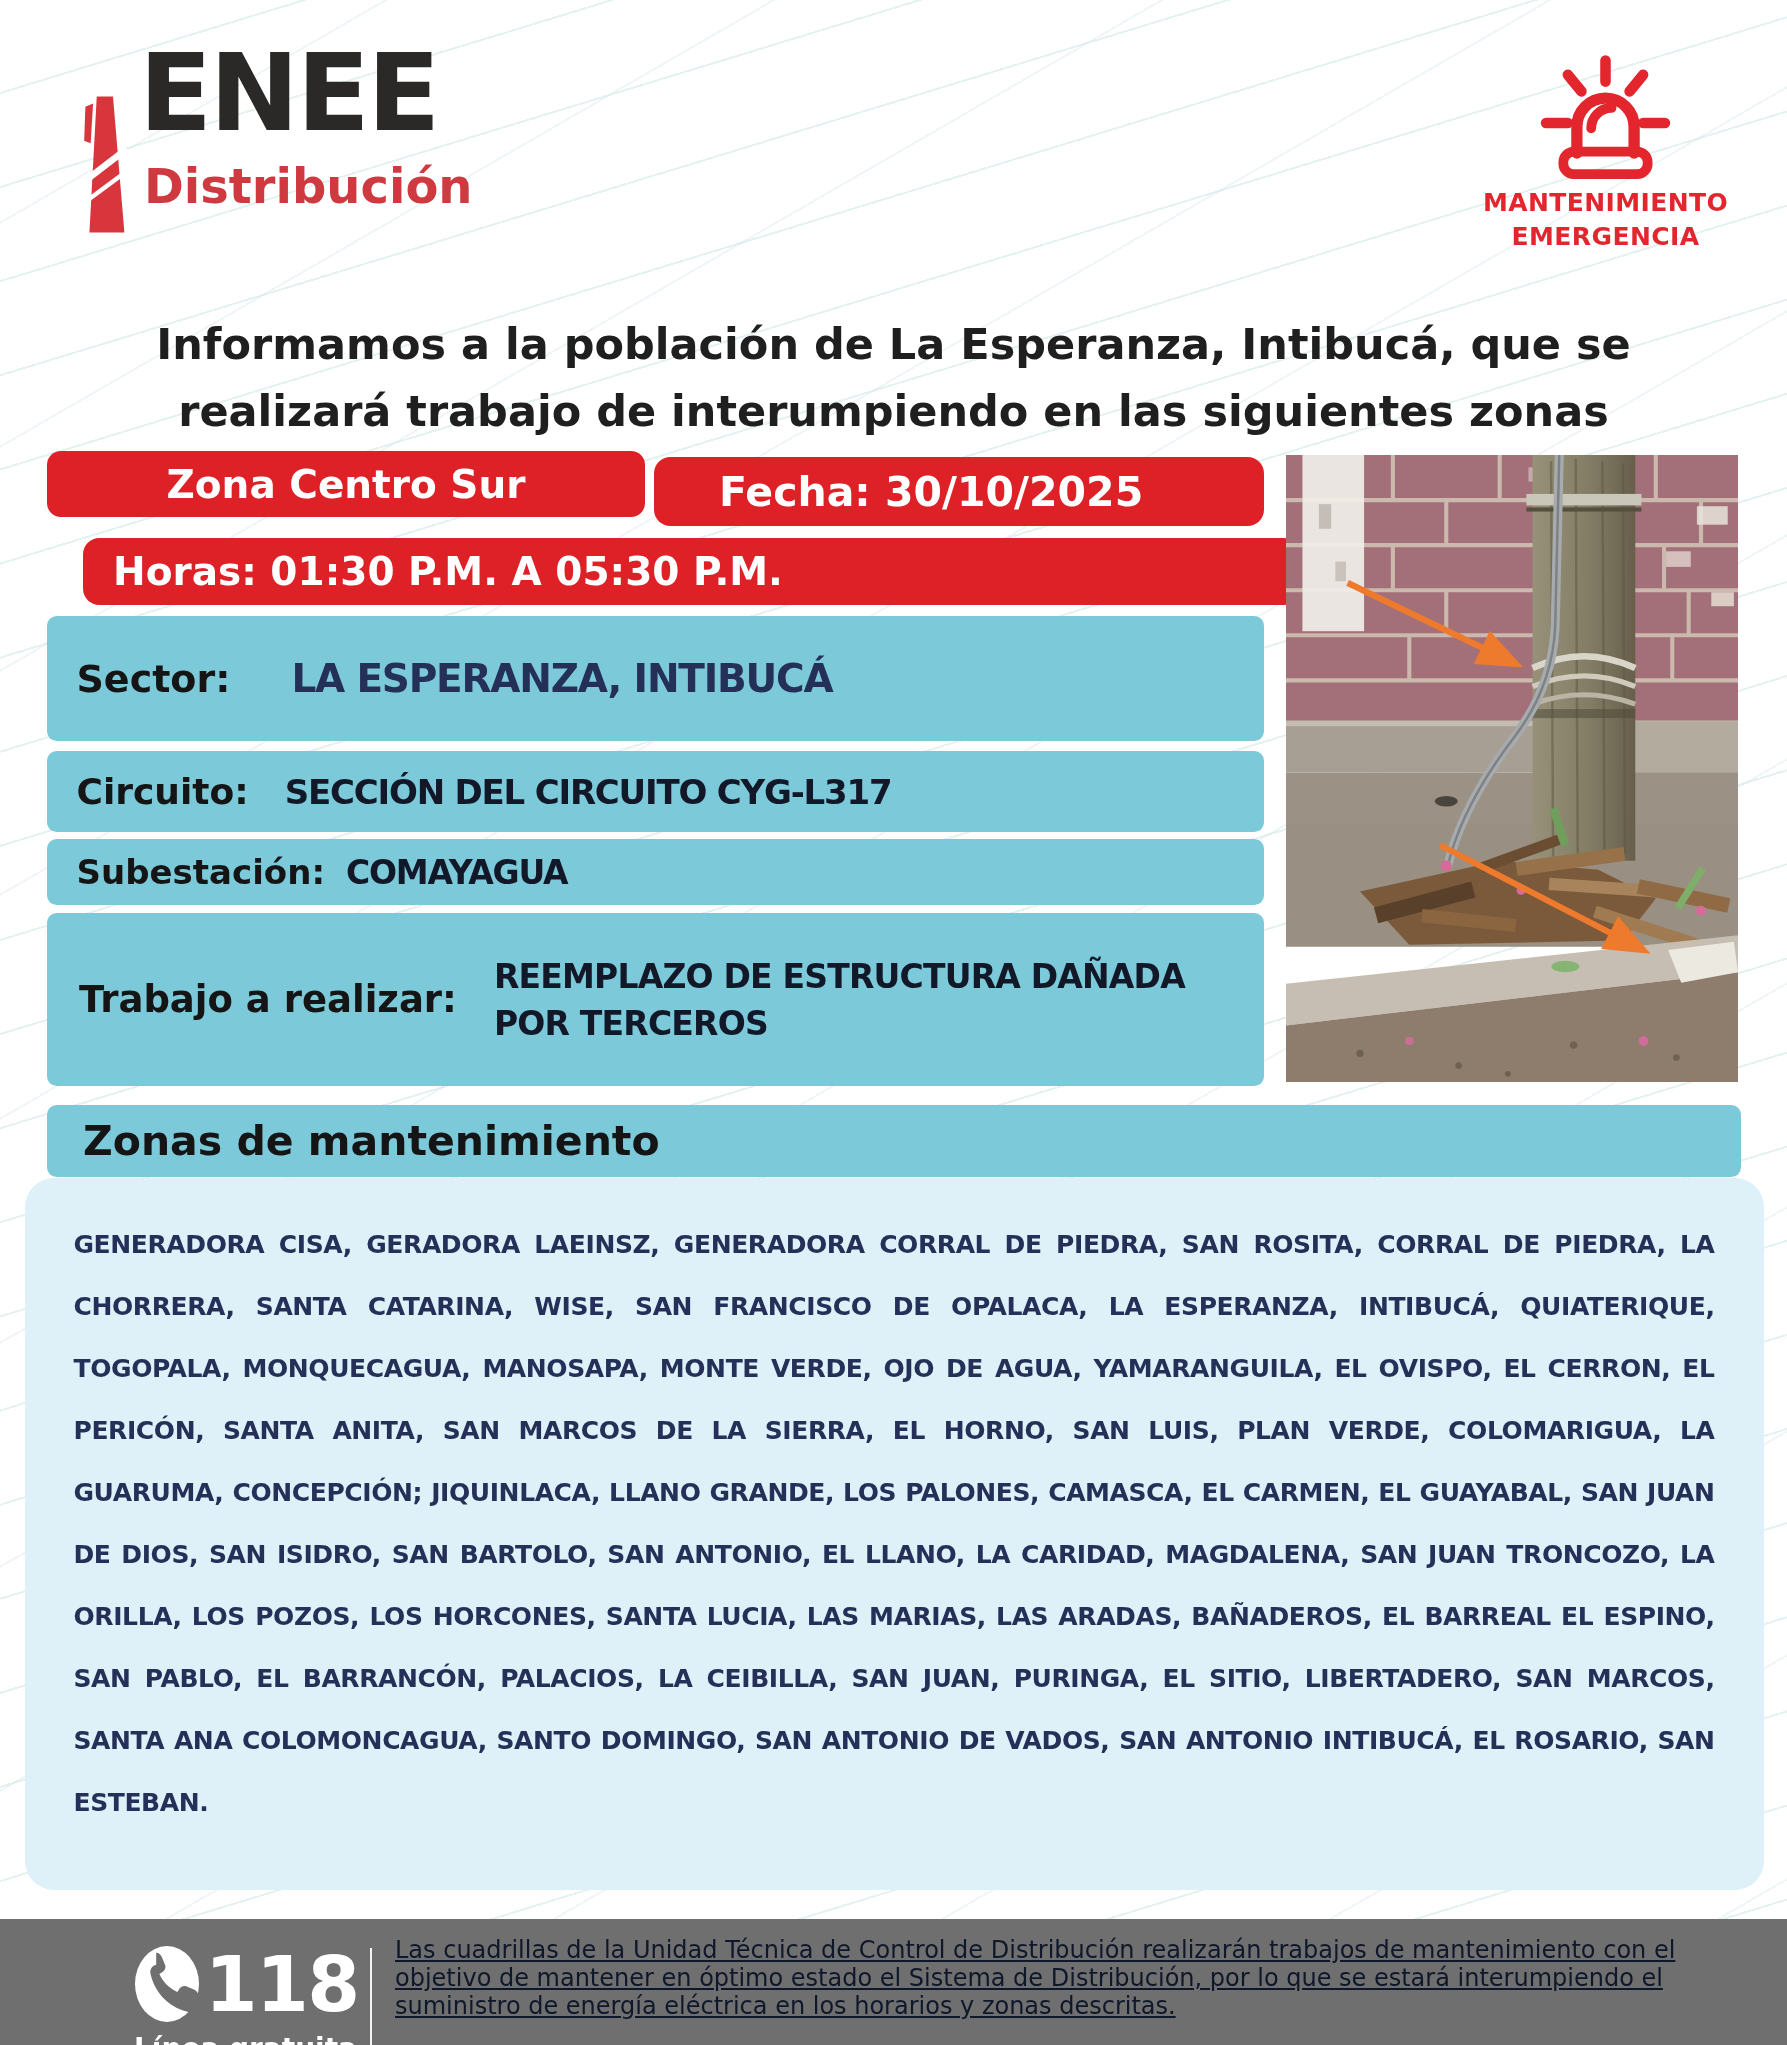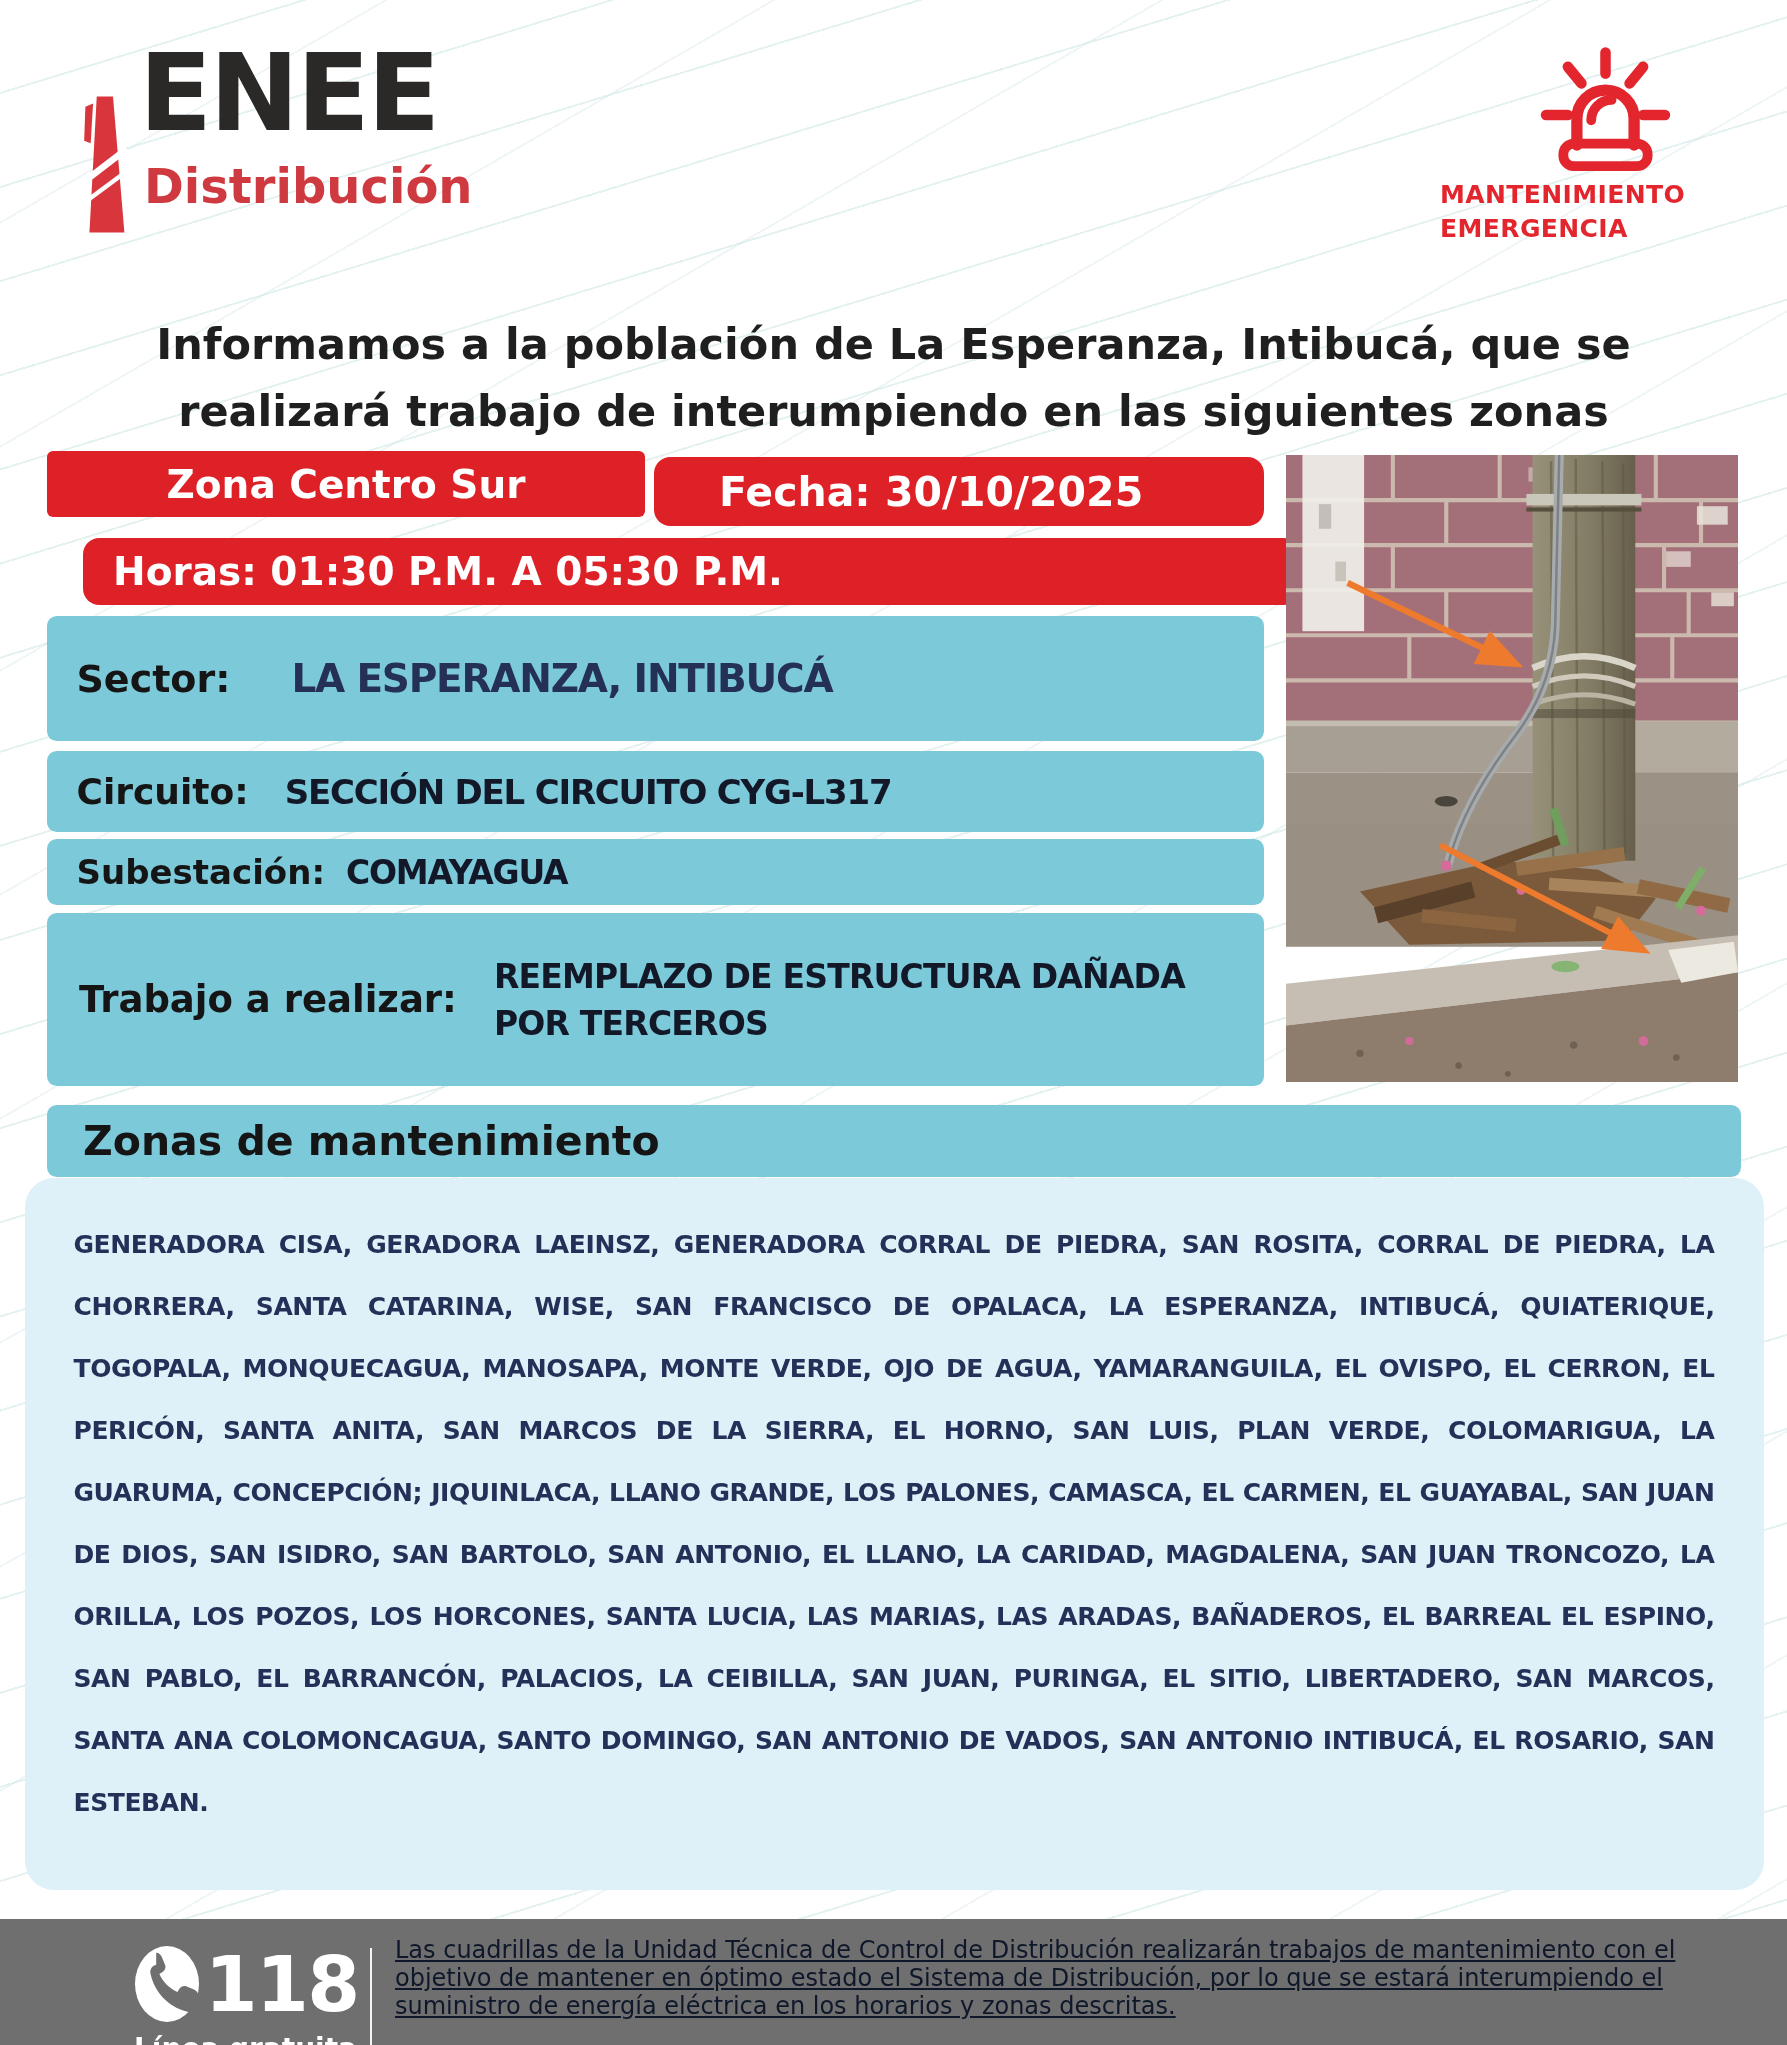--- a/index.html
+++ b/index.html
@@ -17,29 +17,29 @@
         repeating-linear-gradient(163deg, rgba(206,231,229,.0) 0 88px, rgba(206,231,229,.55) 88px 90px),
         repeating-linear-gradient(150deg, rgba(206,231,229,.0) 0 192px, rgba(210,228,232,.35) 192px 194px);
       }
   
   .logo{left:74px;top:57px;width:491px;height:176px;}
   .pole{position:absolute;left:0;top:37px;width:65px;height:139px;}
   .logo-text{position:absolute;left:65px;top:-26px;font-size:107px;font-weight:bold;color:#2a2927;
              letter-spacing:-2.5px;}
   .logo-sub{position:absolute;left:70px;top:101px;font-size:48px;font-weight:bold;color:var(--logoRed);
             letter-spacing:0px;}
-  .emergency{left:1440px;top:43px;width:331px;height:229px;text-align:left;}
+  .emergency{left:1440px;top:51px;width:331px;height:229px;text-align:center;}
   .siren{width:143px;height:135px;margin:0 auto;display:block;}
   .em-line{font-size:25px;font-weight:bold;color:var(--redBright);line-height:34px;letter-spacing:0.4px;}
   
   .heading{left:55px;top:311px;width:1677px;text-align:center;color:var(--ink);}
   .heading .h-line{font-size:43px;font-weight:bold;line-height:67px;letter-spacing:0;}
   
   .badge{background:var(--red);color:#fff;font-weight:bold;}
-  .badge-zone{left:47px;top:451px;width:598px;height:66px;border-radius:6px;
+  .badge-zone{left:47px;top:451px;width:598px;height:66px;border-radius:14px;
               display:flex;align-items:center;justify-content:center;font-size:39px;}
   .badge-date{left:654px;top:457px;width:610px;height:69px;border-radius:16.4px;
               display:flex;align-items:center;padding-left:65px;font-size:41px;}
   .badge-hours{left:47px;top:538px;width:1217px;height:67px;border-radius:16.4px;
                display:flex;align-items:center;padding-left:30px;font-size:39px;margin-left:36px;}
   
   .tealbox{background:var(--teal);border-radius:9.8px;display:flex;align-items:center;color:#111;}
   .tealbox .lbl{font-weight:bold;color:#151515;}
   .tealbox .val{font-weight:bold;letter-spacing:-1.2px;}
   .box-sector{left:47px;top:616px;width:1217px;height:125px;padding-left:29.5px;}

